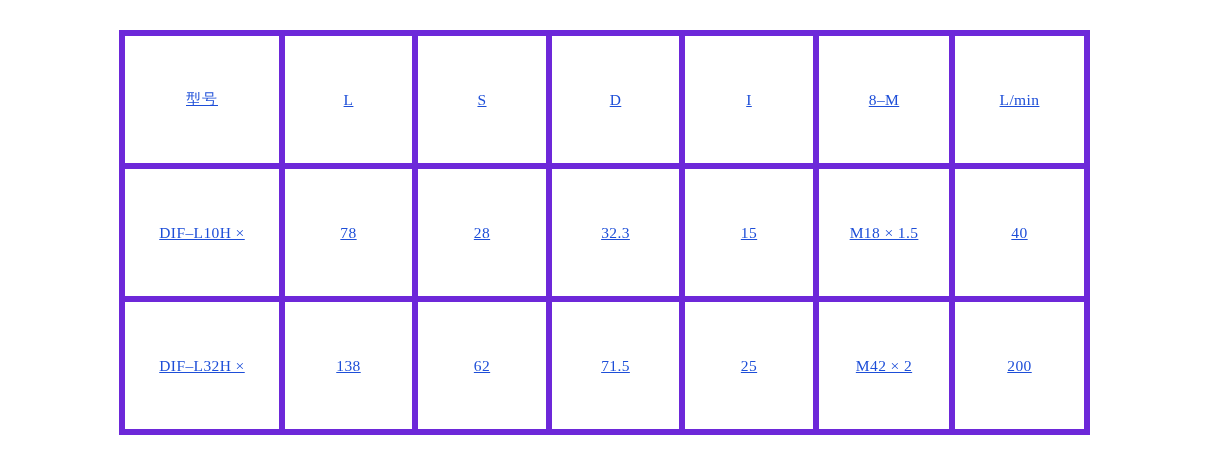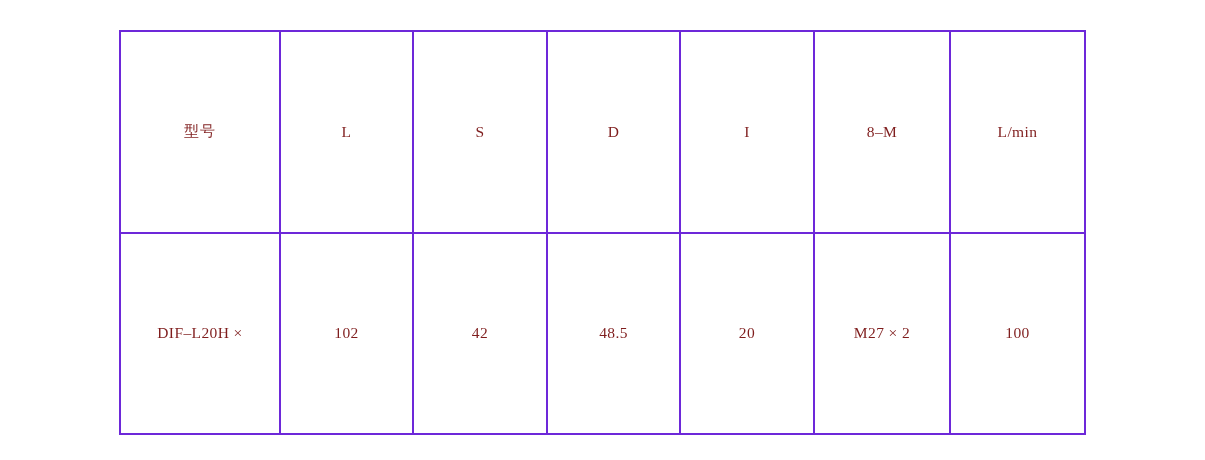--- a/index.html
+++ b/index.html
@@ -21,31 +21,32 @@
     height: 405px;
   }
   table.spec-table {
     border-collapse: collapse;
     table-layout: fixed;
     width: 965px;
     height: 405px;
     background: #ffffff;
   }
   table.spec-table td {
-    border: 2px solid #6d28d9;
+    border: 6px solid #6d28d9;
     text-align: center;
     vertical-align: middle;
-    color: #7f1d1d;
+    color: #1d4ed8;
     font-size: 15.5px;
     font-family: "Liberation Serif", "DejaVu Serif", serif;
     letter-spacing: 0.4px;
     white-space: nowrap;
     padding: 0;
     height: 57.8px;
     line-height: 57.8px;
+    text-decoration: underline;
   }
   table.spec-table td.cn {
     font-family: "DejaVu Sans", "Liberation Sans", sans-serif;
     font-size: 15px;
     letter-spacing: 1px;
   }
   col.c0 { width: 160px; }
   col.c1 { width: 133px; }
   col.c2 { width: 134px; }
   col.c3 { width: 133px; }
@@ -71,23 +72,32 @@
         <tr>
           <td class="cn">型号</td>
           <td>L</td>
           <td>S</td>
           <td>D</td>
           <td>I</td>
           <td>8–M</td>
           <td>L/min</td>
         </tr>
         <tr>
-          <td>DIF–L20H ×</td>
-          <td>102</td>
-          <td>42</td>
-          <td>48.5</td>
-          <td>20</td>
-          <td>M27 × 2</td>
-          <td>100</td>
+          <td>DIF–L10H ×</td>
+          <td>78</td>
+          <td>28</td>
+          <td>32.3</td>
+          <td>15</td>
+          <td>M18 × 1.5</td>
+          <td>40</td>
+        </tr>
+        <tr>
+          <td>DIF–L32H ×</td>
+          <td>138</td>
+          <td>62</td>
+          <td>71.5</td>
+          <td>25</td>
+          <td>M42 × 2</td>
+          <td>200</td>
         </tr>
       </tbody>
   </table>
 </div>
 
 </body></html>

